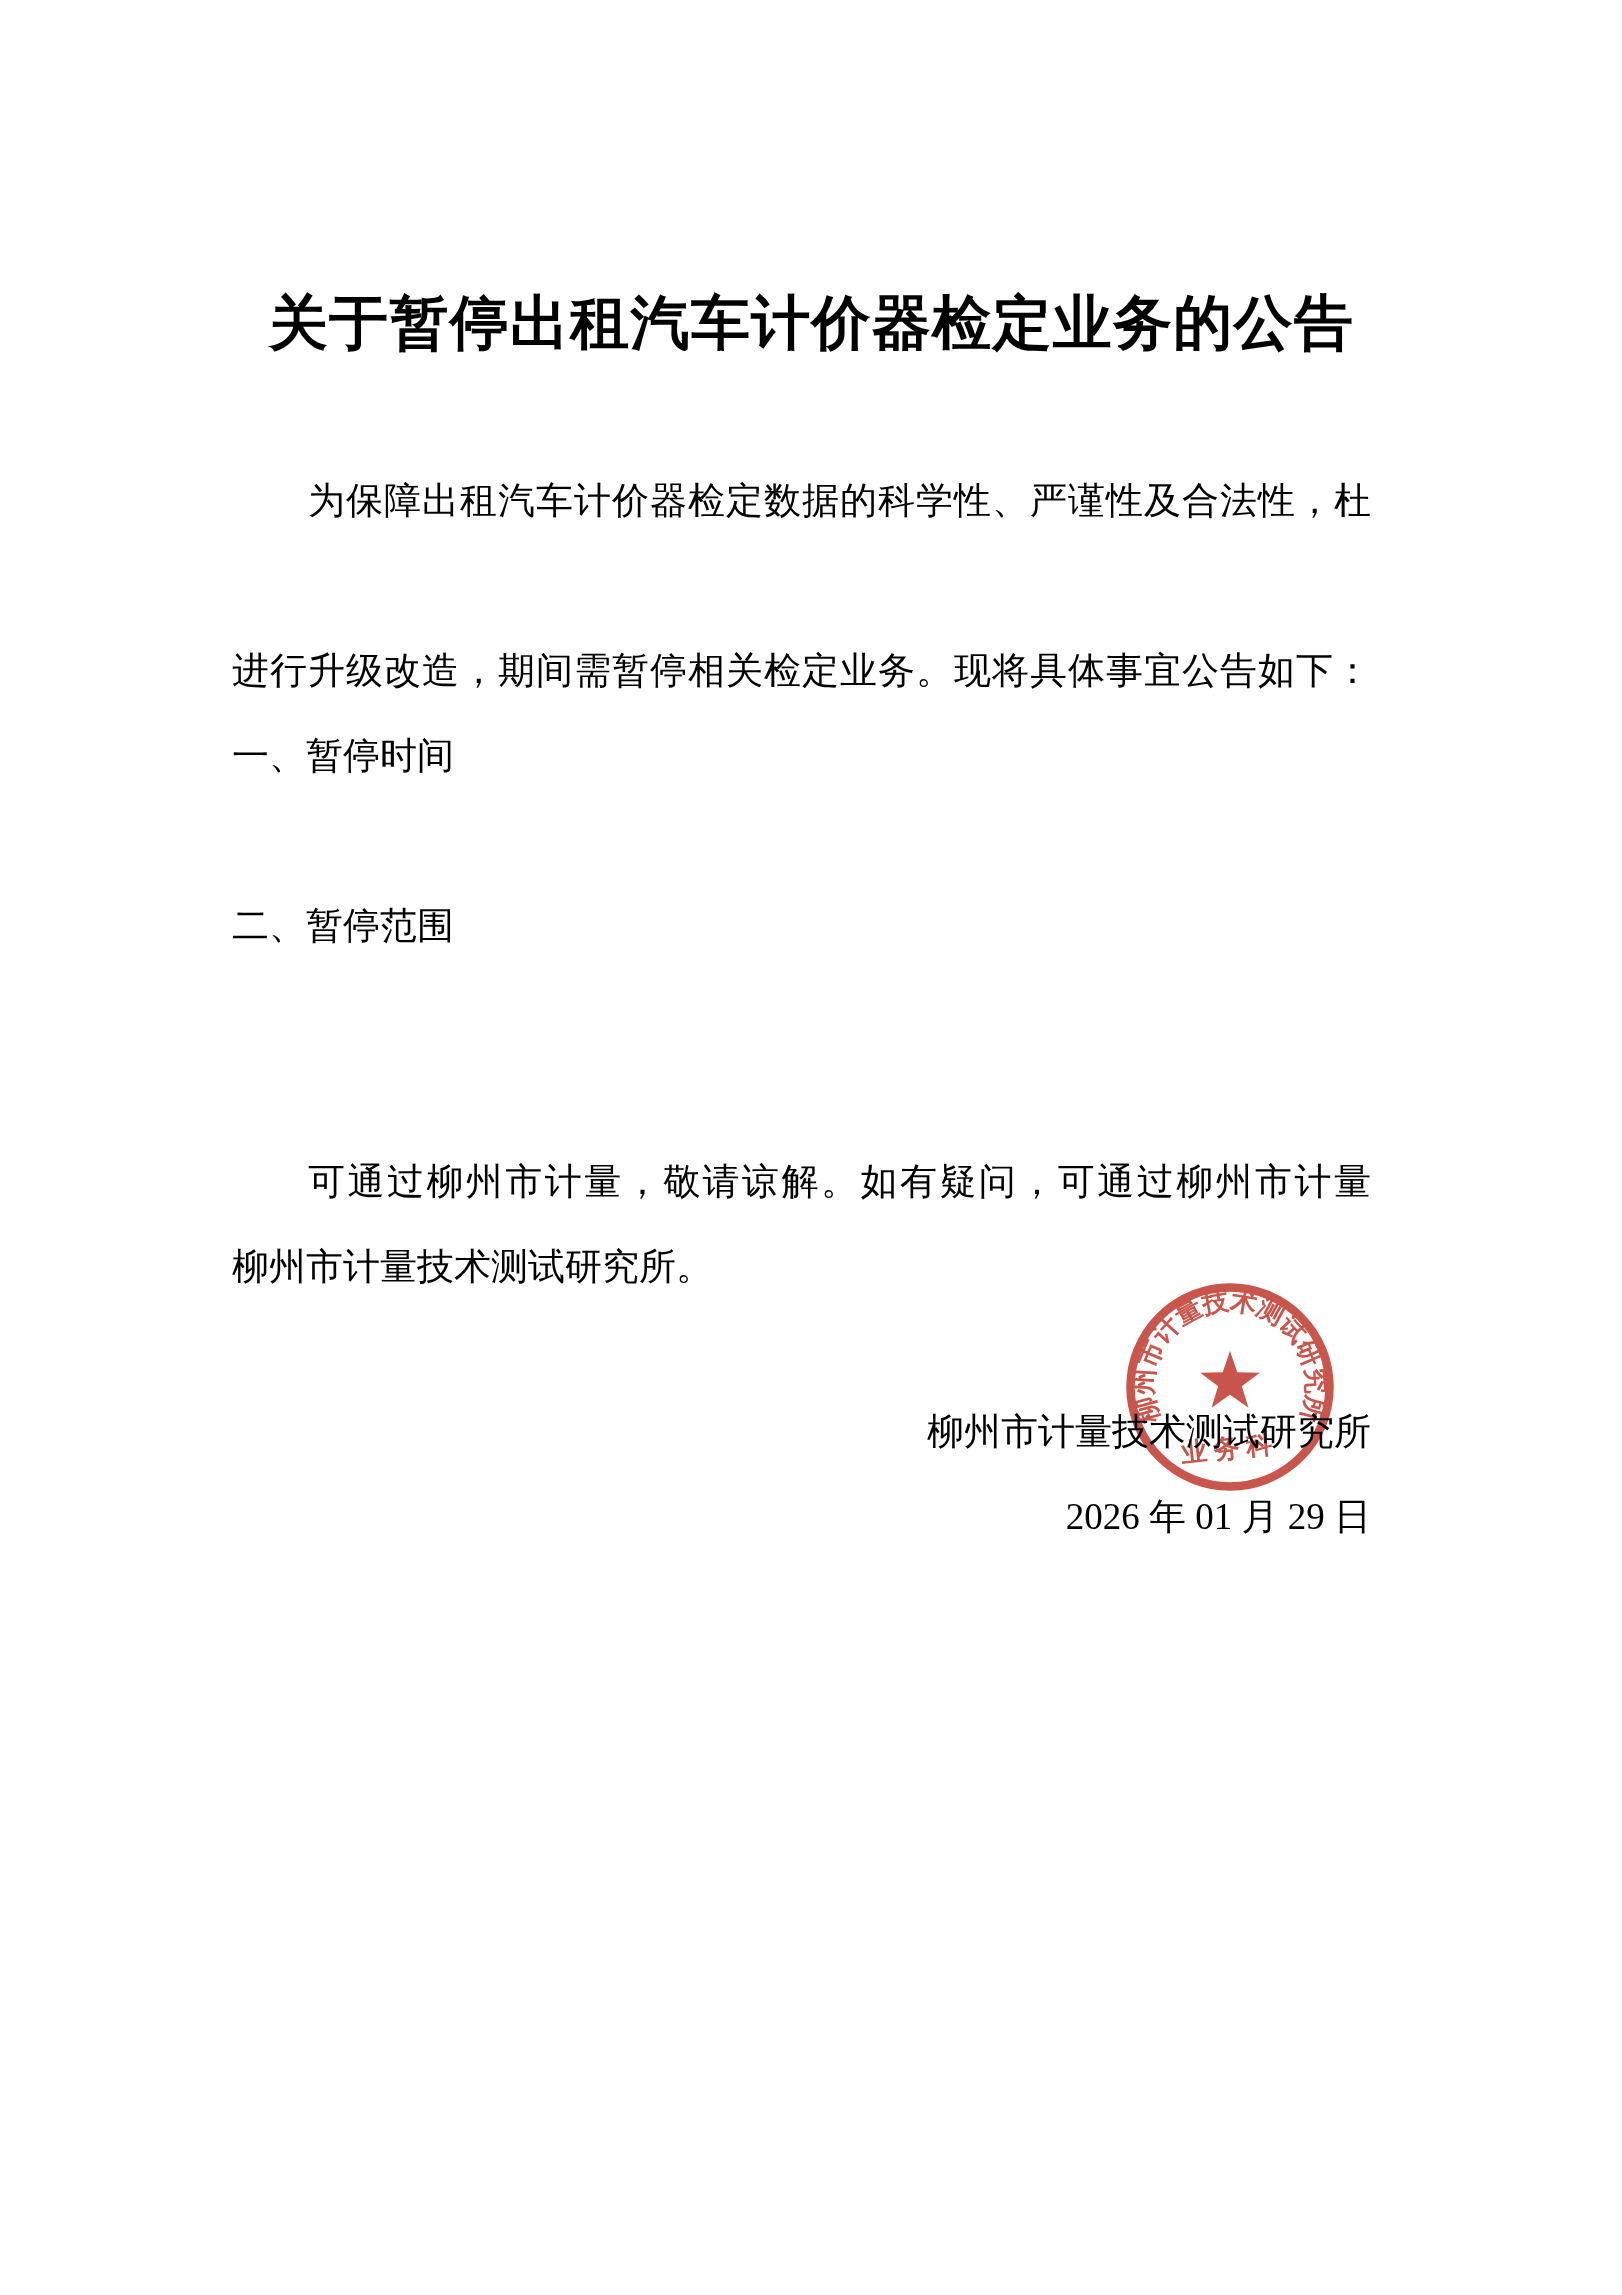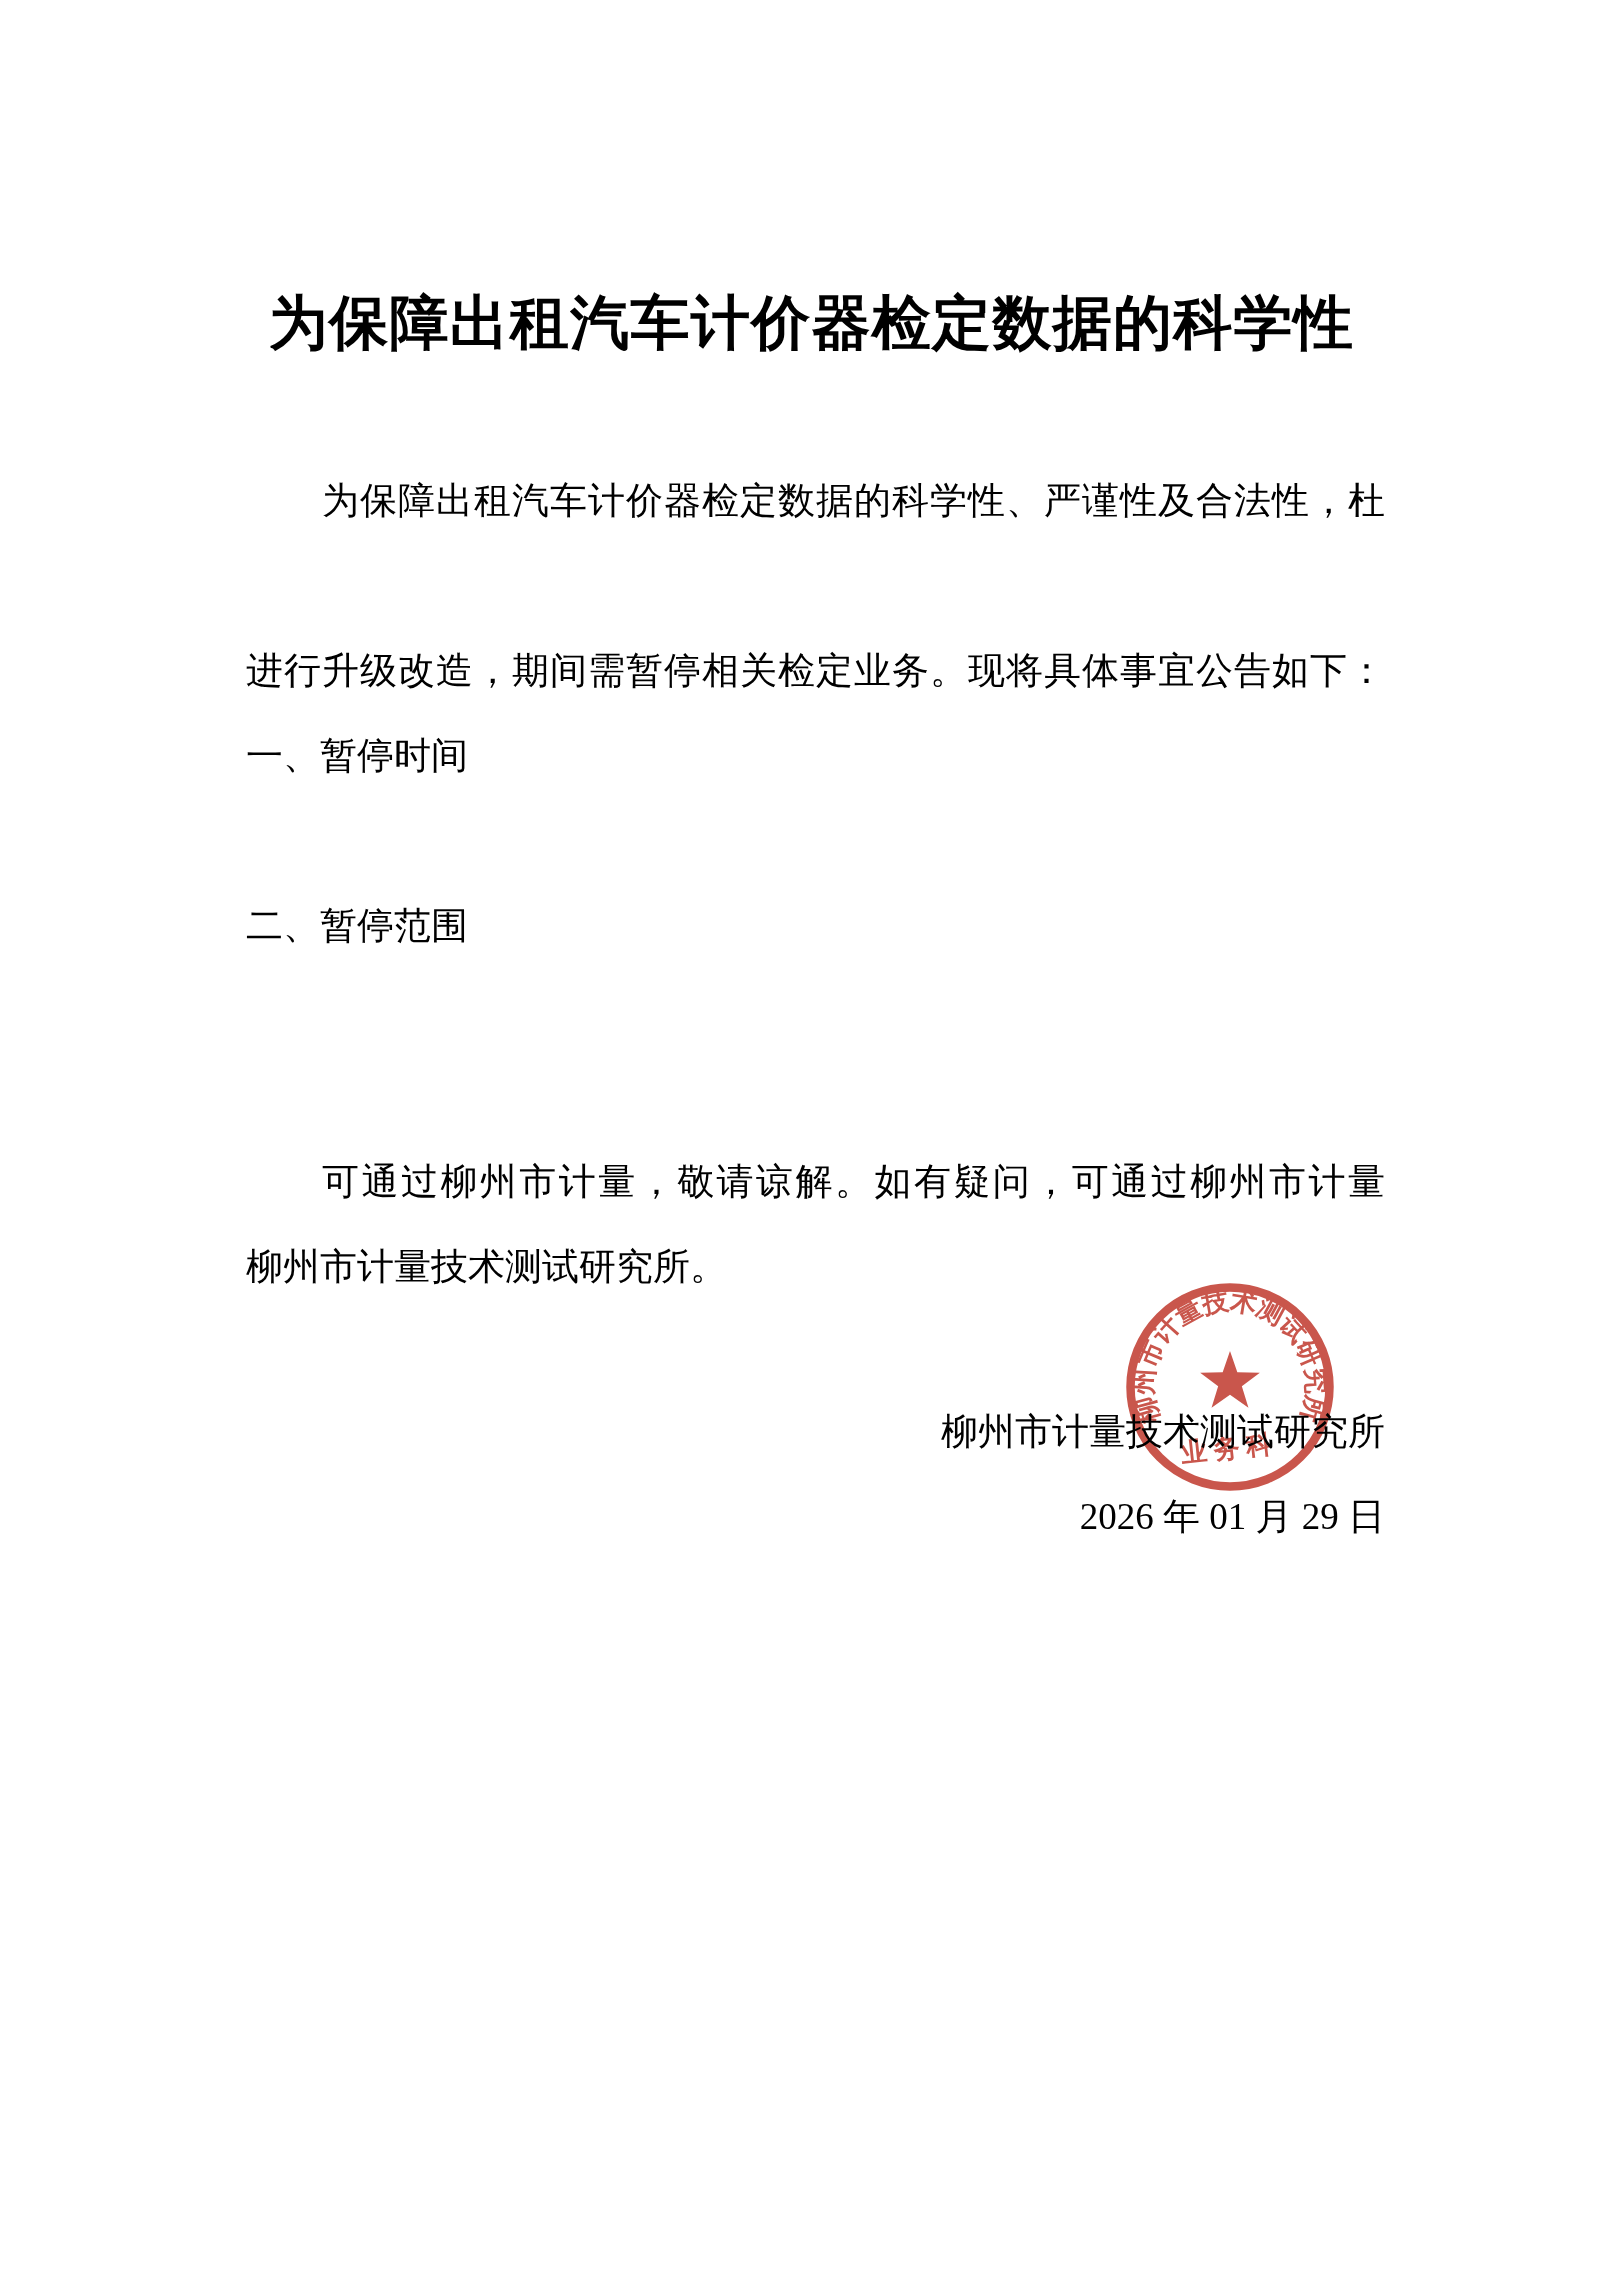--- a/index.html
+++ b/index.html
@@ -11,39 +11,39 @@
     color:#000;
     overflow:hidden;
   }
   .doc-title {
     position:absolute; top:281px; left:0; width:1623px;
     text-align:center;
     font-size:59px; font-weight:700; letter-spacing:1.3px;
     line-height:85px; white-space:nowrap;
   }
   .line {
-    position:absolute; left:246px; width:1139px;
+    position:absolute; left:232px; width:1139px;
     height:85px; line-height:85px;
     font-size:37px;
   }
   .just { text-align:justify; text-align-last:justify; }
   .indent { text-indent:76px; }
   .right { text-align:right; white-space:nowrap; }
   .stamp {
     position:absolute; left:1122px; top:1279px;
     width:216px; height:216px;
     mix-blend-mode:multiply; opacity:0.92;
   }
 </style>
 </head>
 <body>
 
 <div class="page">
 
-  <div class="doc-title">为保障出租汽车计价器检定数据的科学性</div>
+  <div class="doc-title">关于暂停出租汽车计价器检定业务的公告</div>
 
   <div class="line just indent" style="top:458px">为保障出租汽车计价器检定数据的科学性、严谨性及合法性，杜</div>
   <div class="line just" style="top:628px">进行升级改造，期间需暂停相关检定业务。现将具体事宜公告如下：</div>
 
   <div class="line" style="top:713px">一、暂停时间</div>
 
   <div class="line" style="top:883px">二、暂停范围</div>
 
   <div class="line just indent" style="top:1139px">可通过柳州市计量，敬请谅解。如有疑问，可通过柳州市计量</div>
   <div class="line" style="top:1224px">柳州市计量技术测试研究所。</div>

